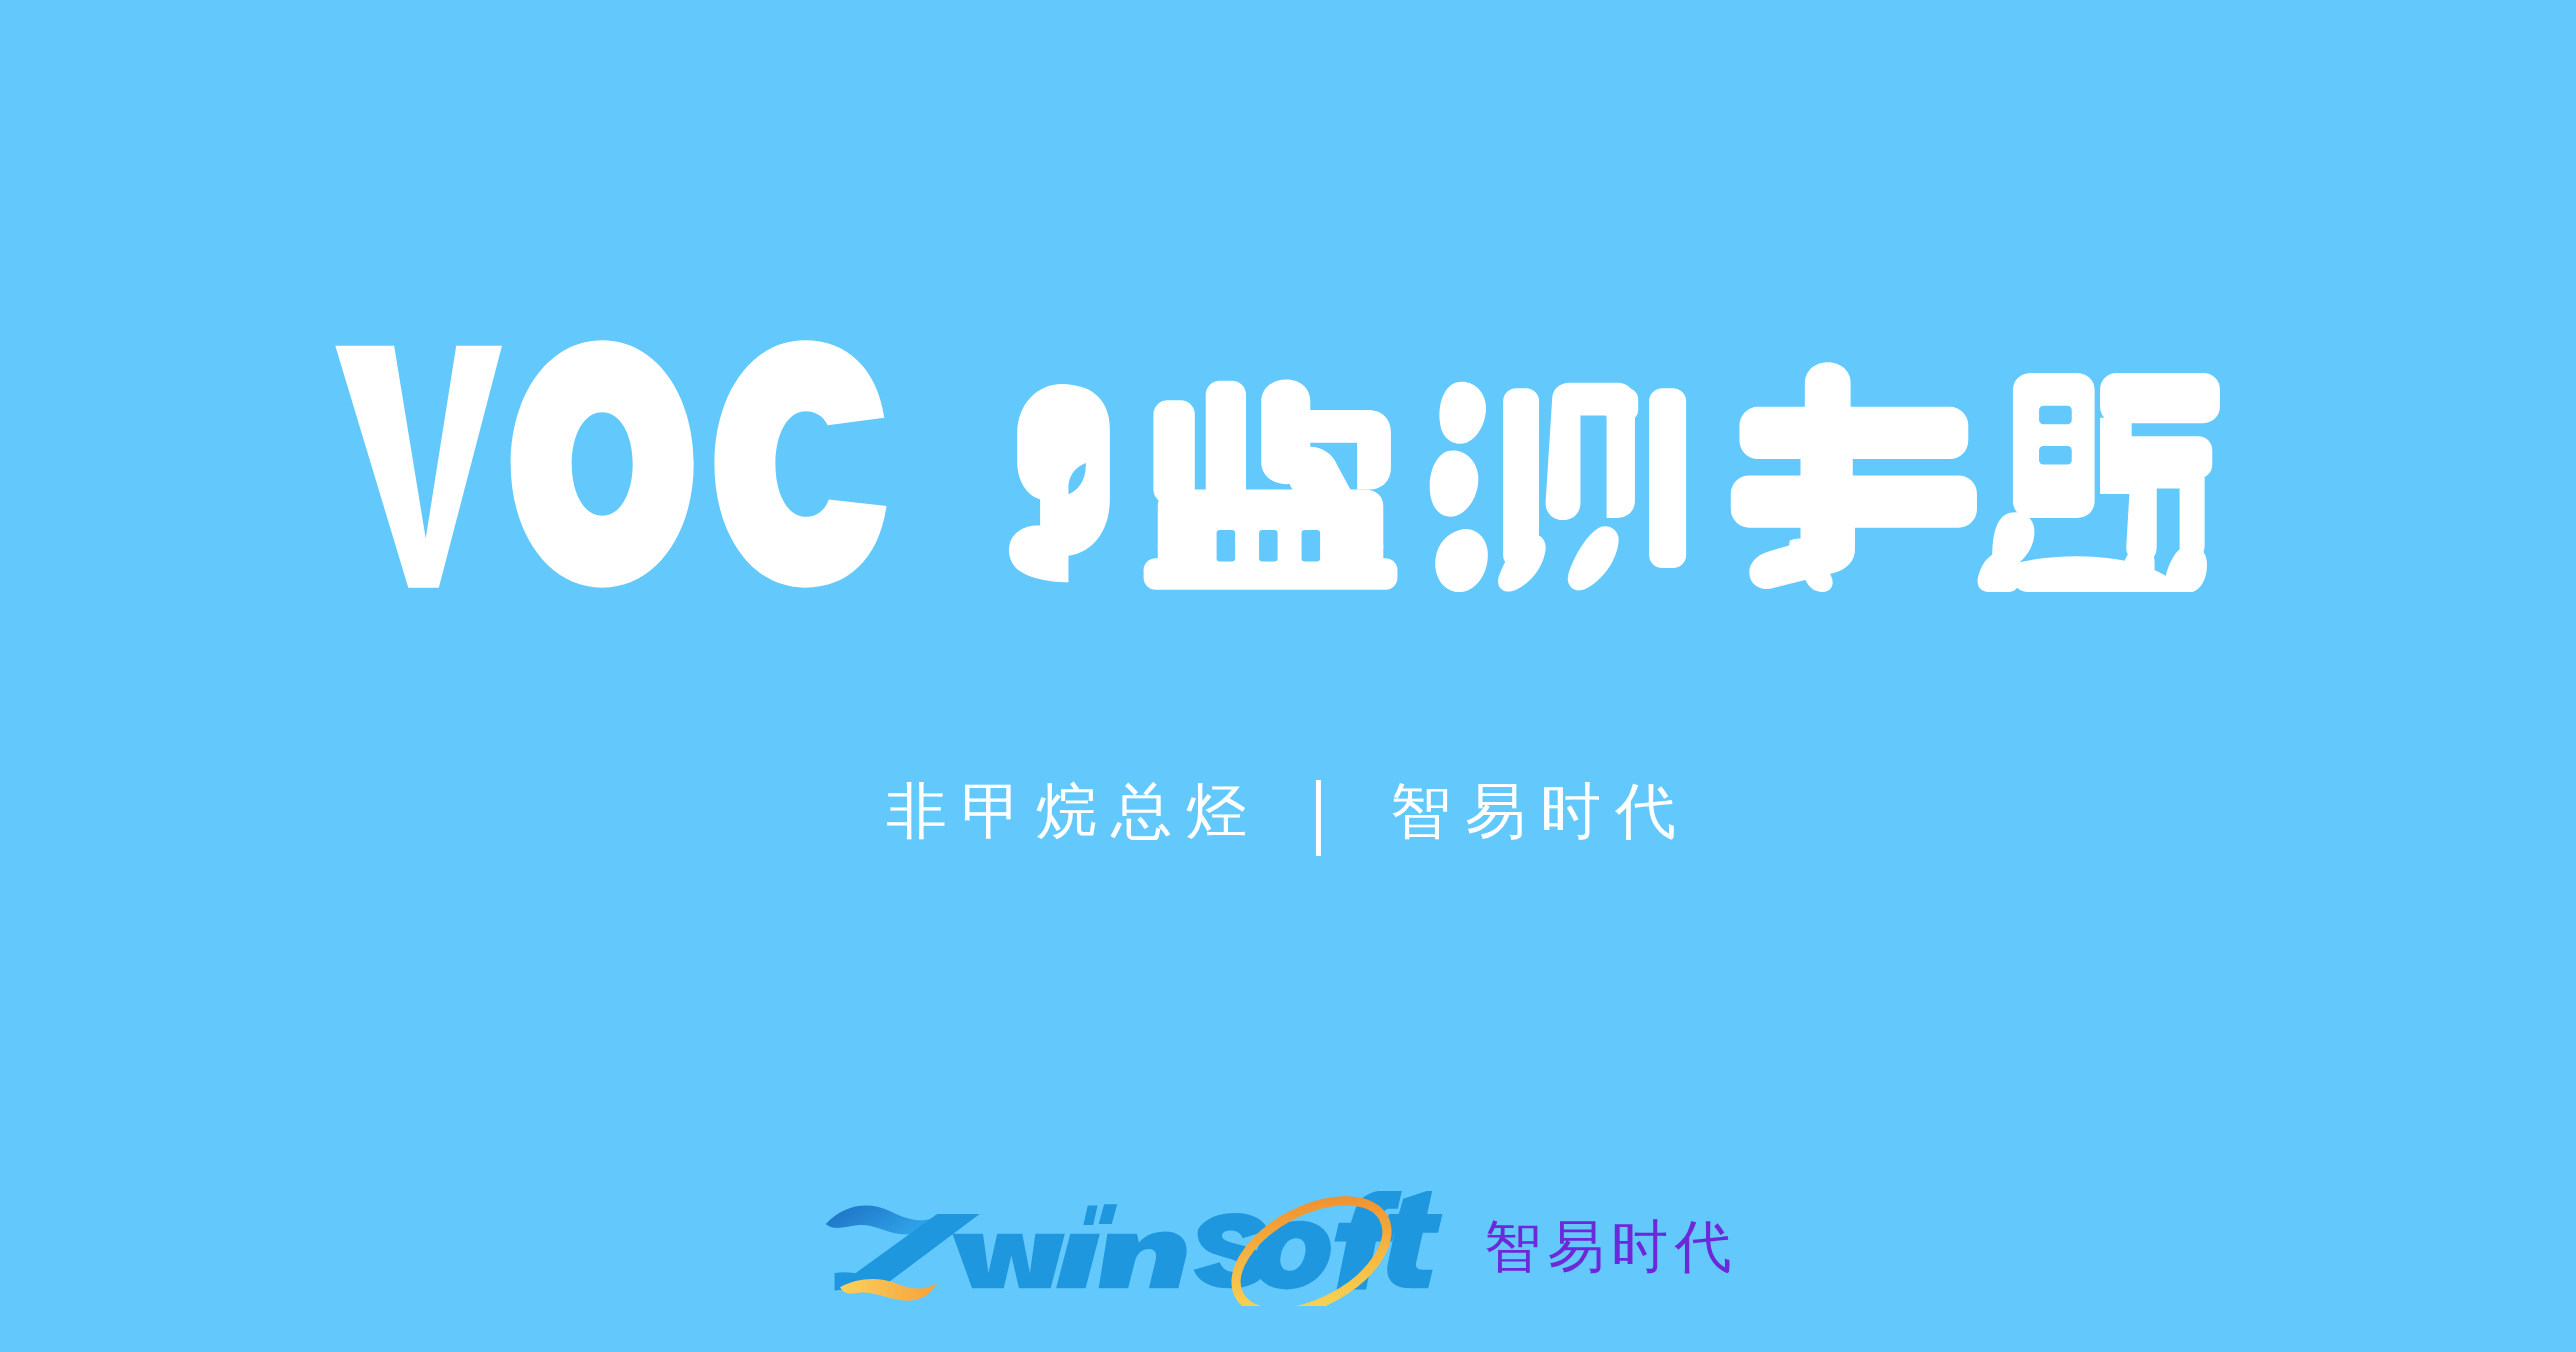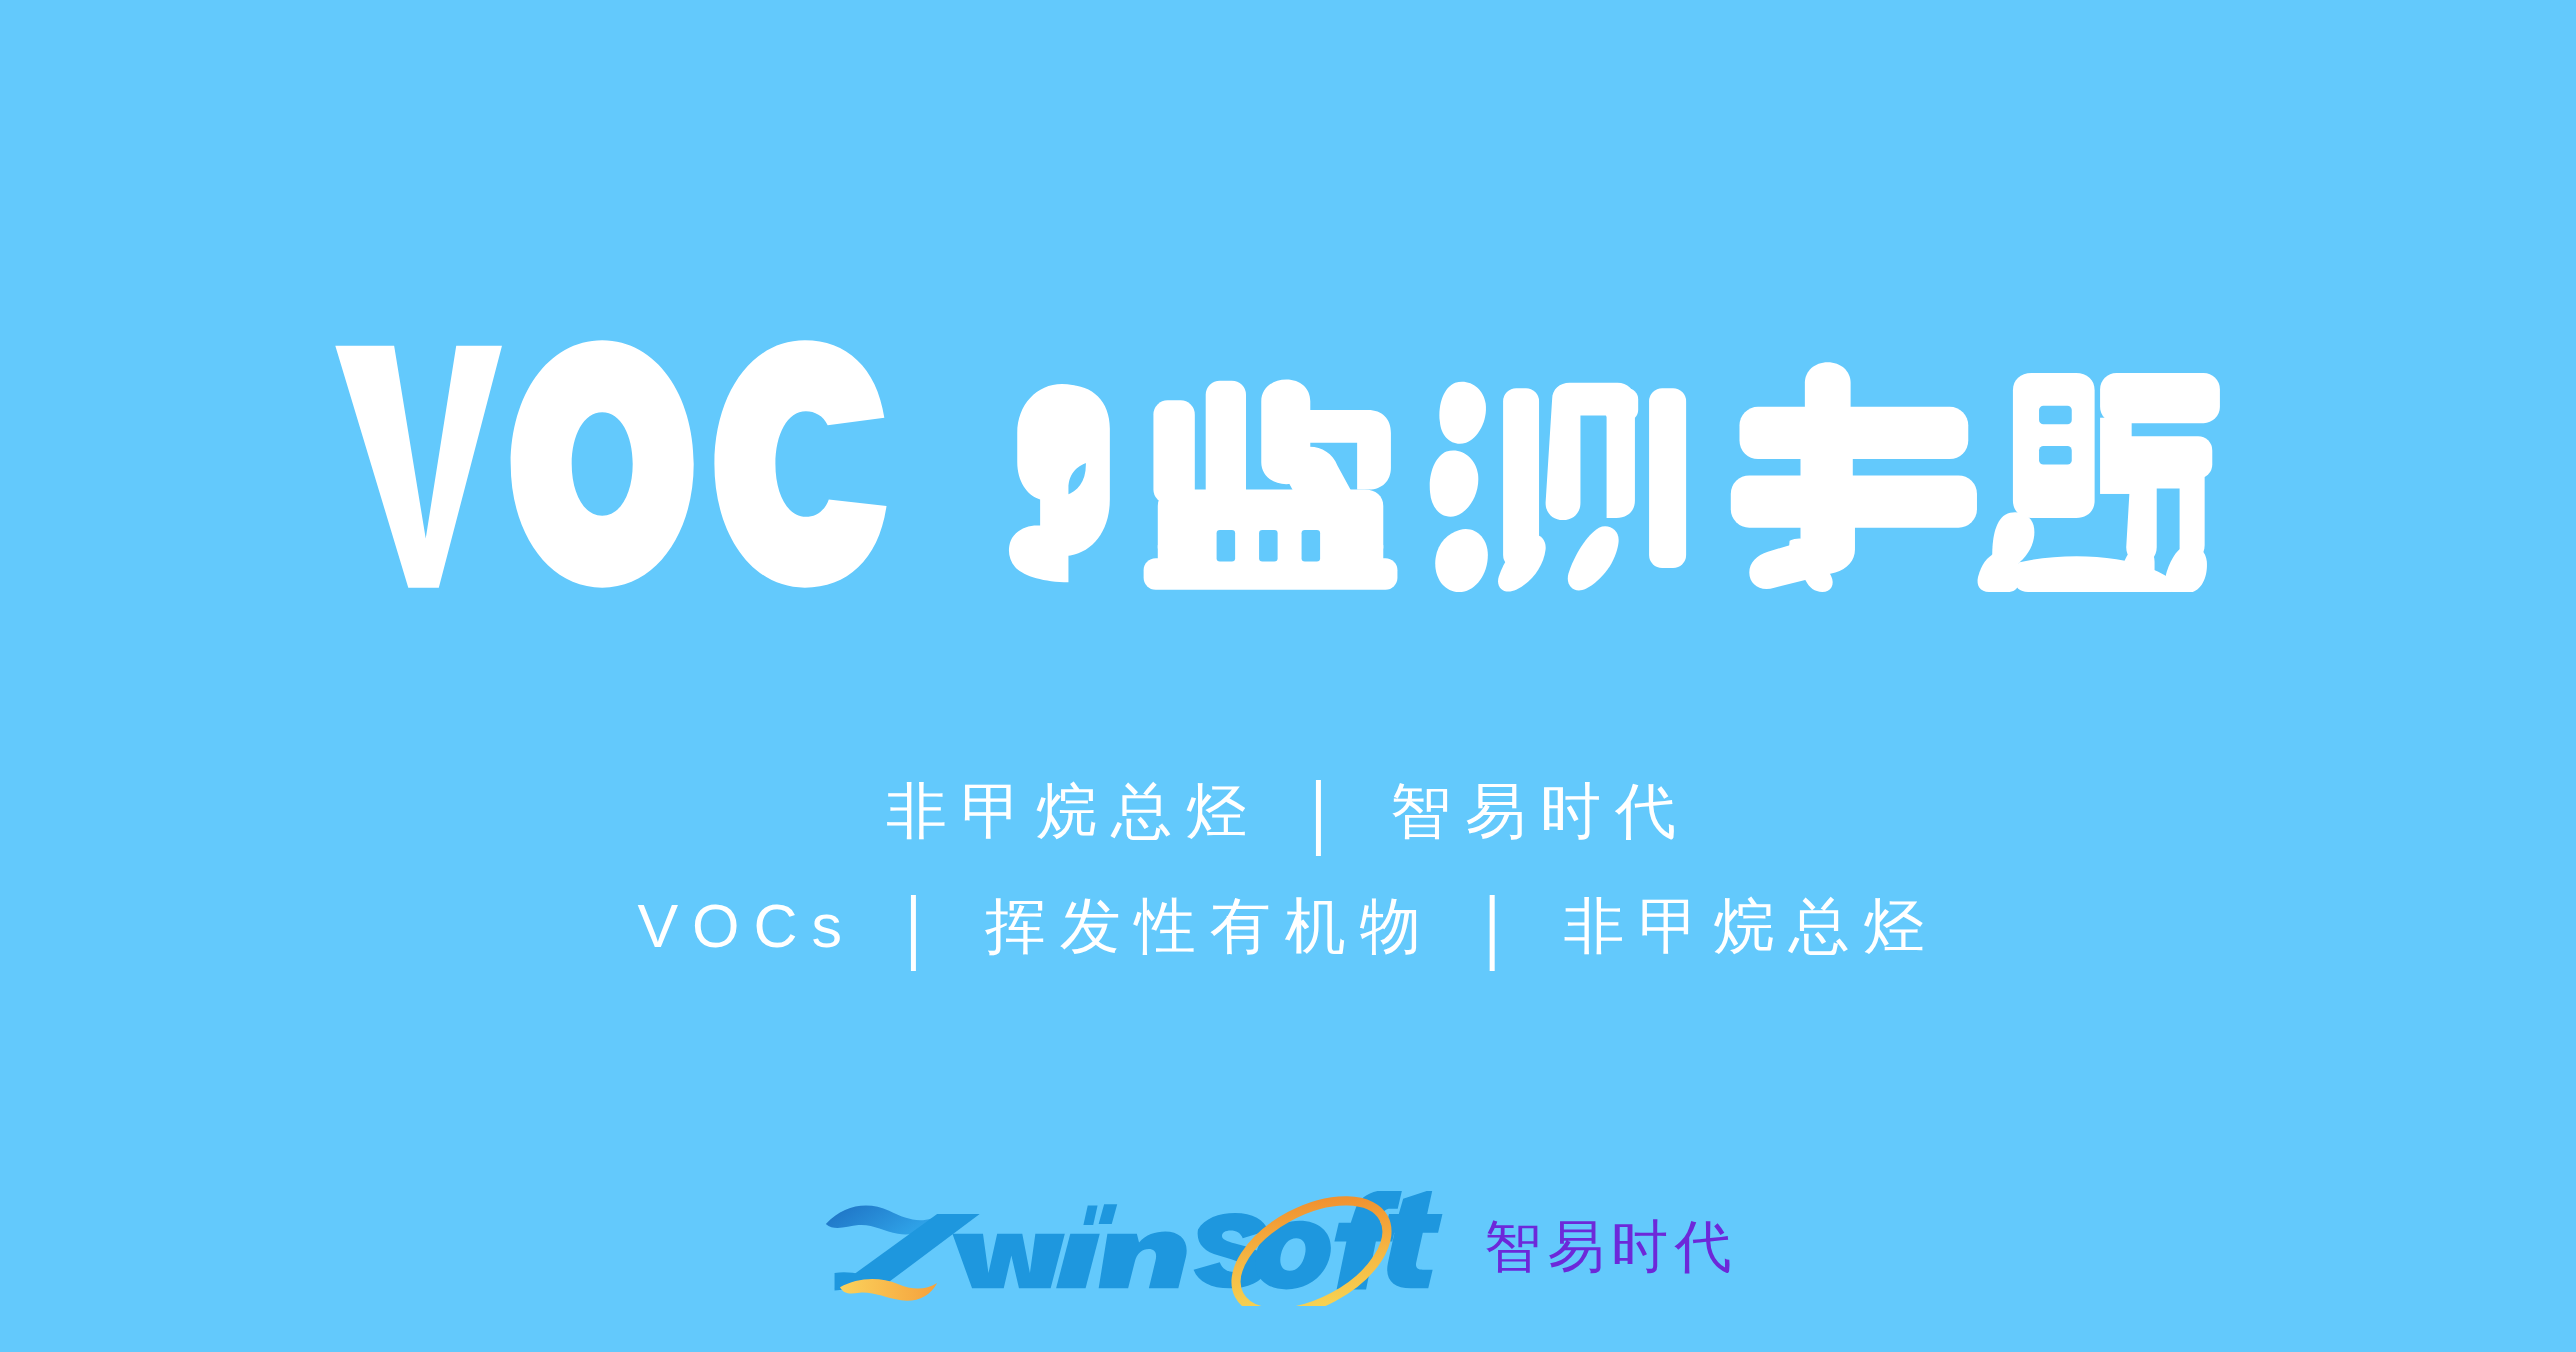--- a/index.html
+++ b/index.html
@@ -252,27 +252,20 @@
       </g>
     </svg>
   </div>
 
   <div class="subtitle" id="subtitle-line-1">
     <span class="sub-seg">非甲烷总烃</span>
     <span class="sub-sep">|</span>
     <span class="sub-seg">智易时代</span>
   </div>
 
-  <div class="subtitle" id="subtitle-line-2">
-    <span class="sub-seg sub-latin">VOCs</span>
-    <span class="sub-sep">|</span>
-    <span class="sub-seg">挥发性有机物</span>
-    <span class="sub-sep">|</span>
-    <span class="sub-seg">非甲烷总烃</span>
-  </div>
 
   <div id="footer-logo">
 
     <span id="logo-mark-wrap">
       <svg width="633" height="115" viewBox="0 0 1160 210" aria-label="zwinsoft">
         <defs>
           <linearGradient id="gWaveTop" x1="0" y1="0" x2="1" y2="0.4">
             <stop offset="0" stop-color="#1d6fc2"></stop>
             <stop offset="1" stop-color="#2fa3e8"></stop>
           </linearGradient>

